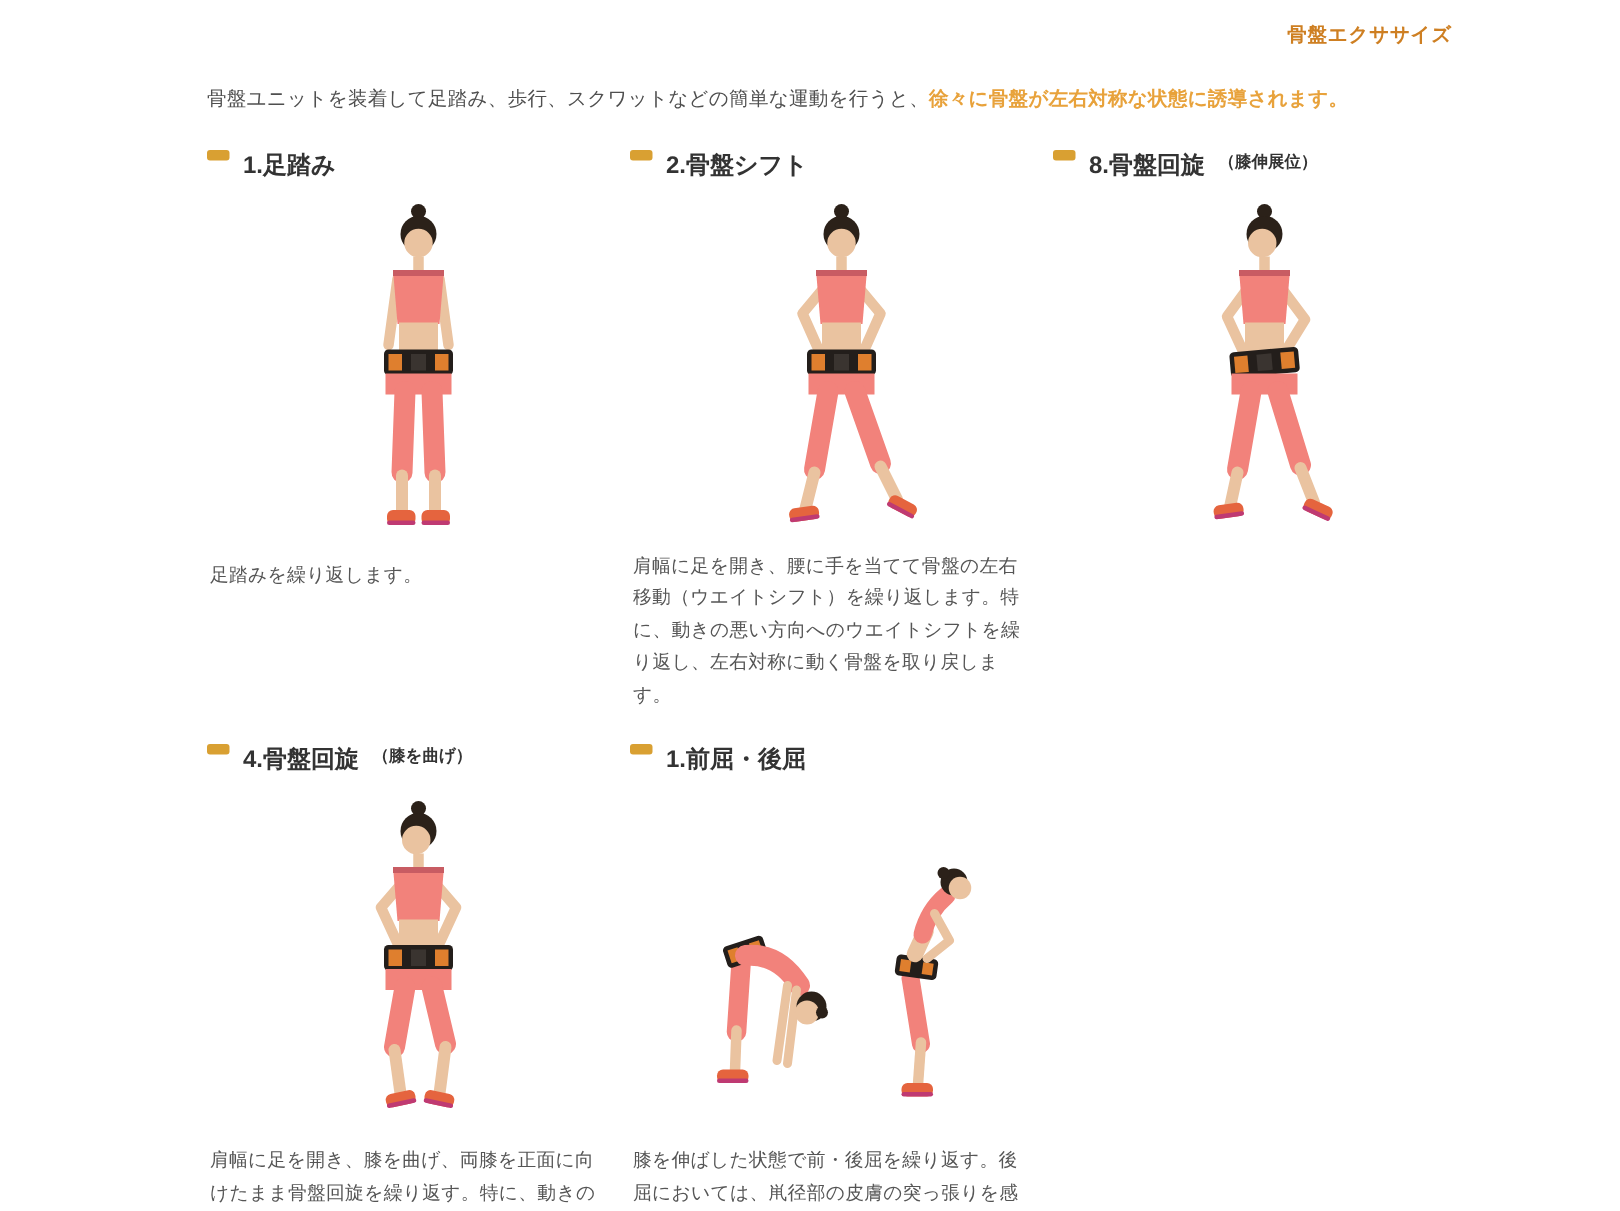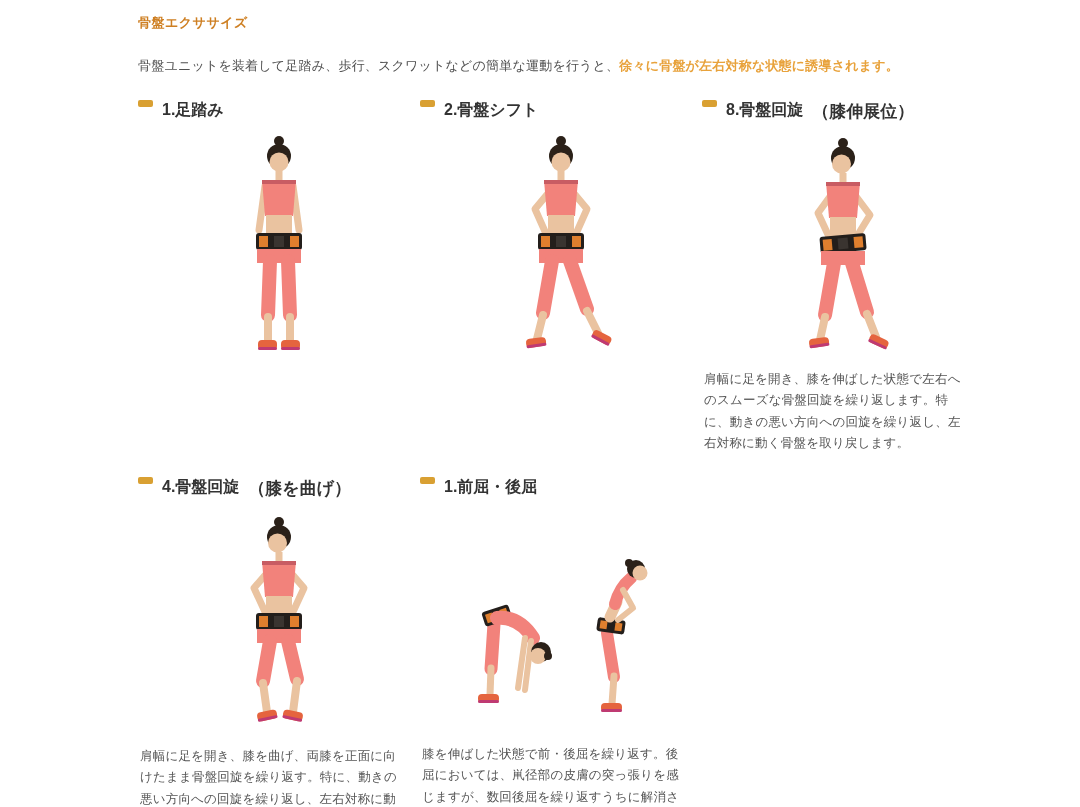--- a/index.html
+++ b/index.html
@@ -4,38 +4,38 @@
 <style>
   html,body{margin:0;padding:0;background:#ffffff;}
   body{
     width:1080px;height:807px;overflow:hidden;
     font-family:"Liberation Sans","DejaVu Sans",sans-serif;
     -webkit-font-smoothing:antialiased;
   }
   .page{padding:14px 0 0 138px;width:830px;}
   .page-title{
     margin:0 0 24px 0;
-    font-size:13px;font-weight:bold;color:#ce7f22;letter-spacing:.5px;
+    font-size:13px;font-weight:bold;color:#ce7f22;letter-spacing:.5px;text-align:right;
   }
   .intro{
     margin:0 0 24px 0;font-size:13px;color:#4f4f4f;letter-spacing:.2px;line-height:1.5;
   }
   .intro .hl{color:#e8a23b;font-weight:bold;margin-top:32px;}
   .grid{
     display:grid;
     grid-template-columns:282px 282px 282px;
     row-gap:22px;
   }
   .card{min-height:0;}
   .ex-head{
     display:flex;align-items:flex-start;gap:9px;
     margin:0 0 8px 0;font-size:16px;font-weight:bold;color:#333333;
   }
   .bar{width:15px;height:7px;border-radius:2px;background:#d9a032;flex:0 0 auto;}
-  .ex-note{font-size:17px;font-weight:bold;color:#333333;}
+  .ex-note{font-size:11px;font-weight:bold;color:#333333;}
   .photo{height:232px;display:flex;justify-content:center;align-items:flex-start;overflow:hidden;}
   .desc{
     margin:6px 8px 0 2px;max-width:268px;
     font-size:12.5px;color:#555555;line-height:1.72;letter-spacing:.2px;
   }
   .desc-single{margin-top:12px;}
   svg{display:block;}
 </style>
 </head>
 <body>
@@ -73,20 +73,21 @@
           <line x1="71" y1="132" x2="69" y2="186" stroke="#f2827b" stroke-width="14" stroke-linecap="round"></line>
           <line x1="89" y1="132" x2="91" y2="186" stroke="#f2827b" stroke-width="14" stroke-linecap="round"></line>
           <line x1="69" y1="188" x2="69" y2="212" stroke="#eac3a0" stroke-width="8" stroke-linecap="round"></line>
           <line x1="91" y1="188" x2="91" y2="212" stroke="#eac3a0" stroke-width="8" stroke-linecap="round"></line>
           <rect x="59" y="211" width="19" height="10" rx="4" fill="#e5643e"></rect>
           <rect x="82" y="211" width="19" height="10" rx="4" fill="#e5643e"></rect>
           <rect x="59" y="218" width="19" height="3" rx="1.5" fill="#bf3a72"></rect>
           <rect x="82" y="218" width="19" height="3" rx="1.5" fill="#bf3a72"></rect>
         </svg>
       </div>
+      <p class="desc desc-single">足踏みを繰り返します。</p>
     </section>
 
     <section class="card">
       <h3 class="ex-head">
         <span class="bar"></span>
         <span>2.骨盤シフト</span>
         <span class="ex-note"></span>
       </h3>
       <div class="photo">
         <svg width="180" height="232" viewBox="0 0 180 232">
@@ -111,20 +112,21 @@
           <g transform="rotate(-8 65 213)">
             <rect x="55" y="209" width="20" height="9" rx="4" fill="#e5643e"></rect>
             <rect x="55" y="215" width="20" height="3" rx="1.5" fill="#bf3a72"></rect>
           </g>
           <g transform="rotate(28 131 208)">
             <rect x="121" y="204" width="20" height="9" rx="4" fill="#e5643e"></rect>
             <rect x="121" y="210" width="20" height="3" rx="1.5" fill="#bf3a72"></rect>
           </g>
         </svg>
       </div>
+      <p class="desc">肩幅に足を開き、腰に手を当てて骨盤の左右移動（ウエイトシフト）を繰り返します。特に、動きの悪い方向へのウエイトシフトを繰り返し、左右対称に動く骨盤を取り戻します。</p>
     </section>
 
     <section class="card">
       <h3 class="ex-head">
         <span class="bar"></span>
         <span>8.骨盤回旋</span>
         <span class="ex-note">（膝伸展位）</span>
       </h3>
       <div class="photo">
         <svg width="170" height="232" viewBox="0 0 170 232">
@@ -151,21 +153,20 @@
           <g transform="rotate(-8 61 211)">
             <rect x="51" y="207" width="20" height="9" rx="4" fill="#e5643e"></rect>
             <rect x="51" y="213" width="20" height="3" rx="1.5" fill="#bf3a72"></rect>
           </g>
           <g transform="rotate(25 121 210)">
             <rect x="111" y="206" width="20" height="9" rx="4" fill="#e5643e"></rect>
             <rect x="111" y="212" width="20" height="3" rx="1.5" fill="#bf3a72"></rect>
           </g>
         </svg>
       </div>
-      <p class="desc">肩幅に足を開き、膝を伸ばした状態で左右へのスムーズな骨盤回旋を繰り返します。特に、動きの悪い方向への回旋を繰り返し、左右対称に動く骨盤を取り戻します。</p>
     </section>
 
     <section class="card">
       <h3 class="ex-head">
         <span class="bar"></span>
         <span>4.骨盤回旋</span>
         <span class="ex-note">（膝を曲げ）</span>
       </h3>
       <div class="photo">
         <svg width="170" height="232" viewBox="0 0 170 232">

